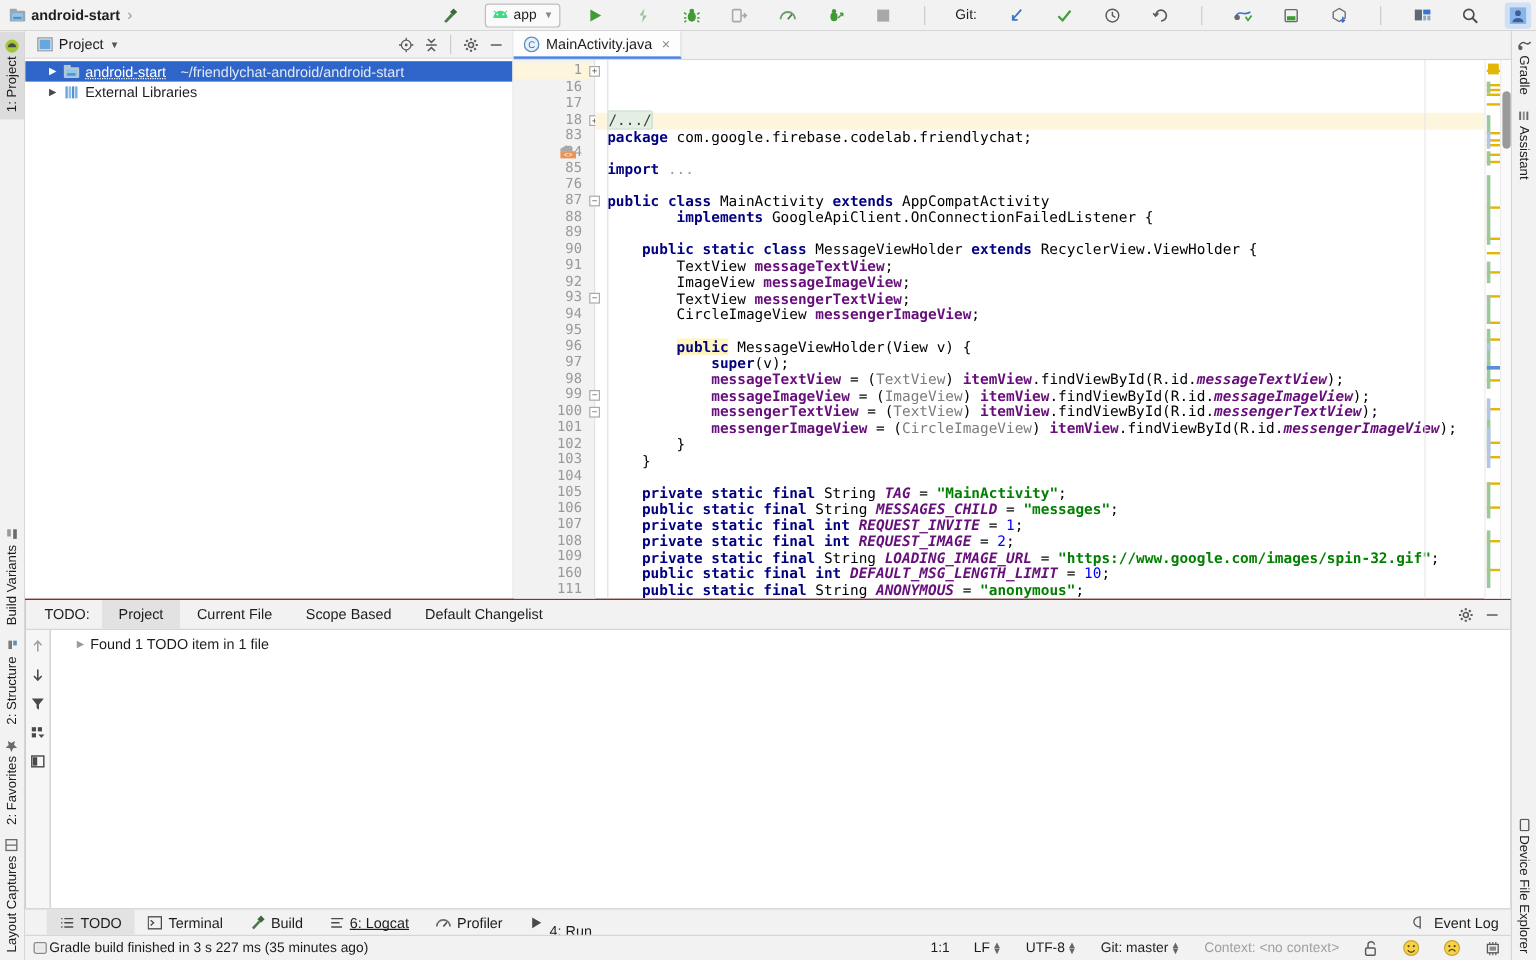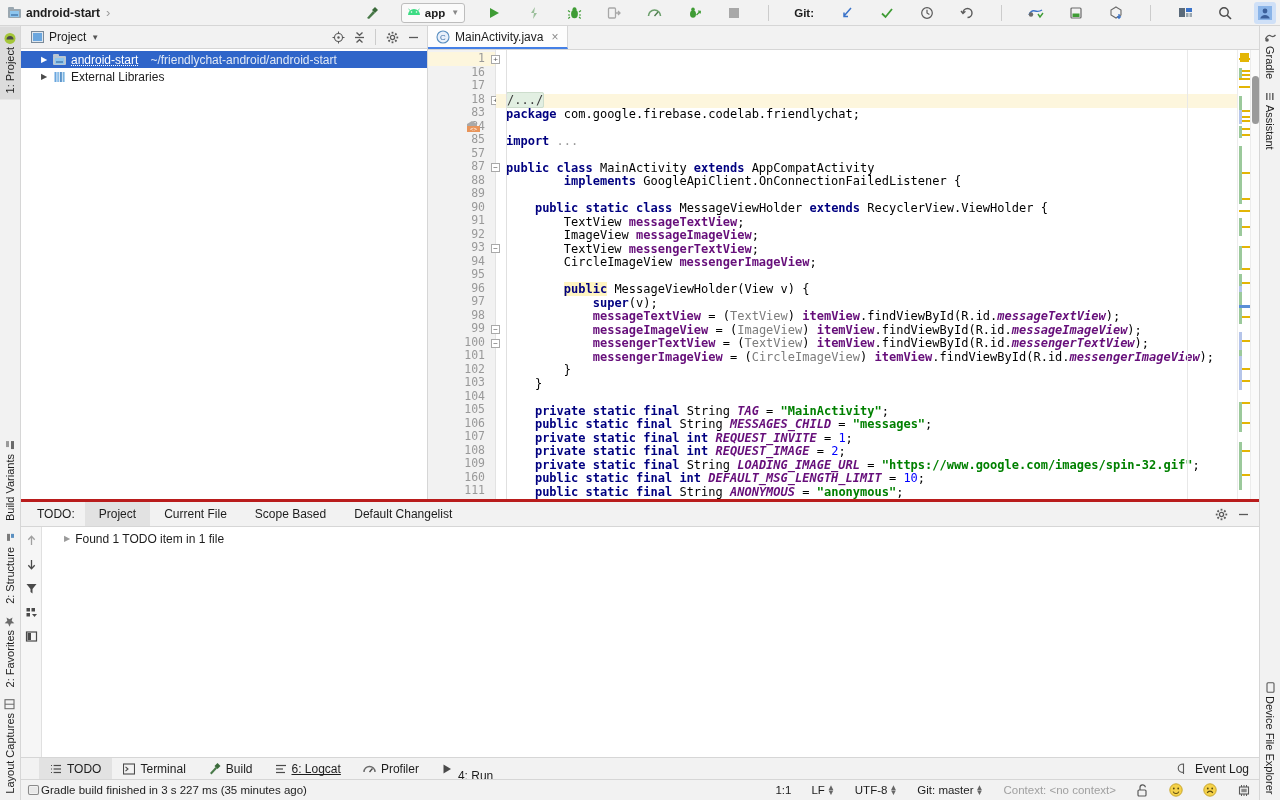--- a/index.html
+++ b/index.html
@@ -17,21 +17,21 @@
   .toolbar {
     height: 26px; min-height: 26px;
     background: #f2f2f2;
     border-bottom: 1px solid #d6d6d6;
     display: flex; align-items: center;
     padding: 0 4px 0 8px;
   }
   .crumbs { display: flex; align-items: center; gap: 4px; font-size: 12px; font-weight: bold; }
   .crumb-sep { color: #9a9a9a; font-weight: normal; font-size: 13px; margin: 0 2px; }
   .tb-spacer { flex: 1; }
-  .tb-group { display: flex; align-items: center; gap: 18px; font-weight: bold; }
+  .tb-group { display: flex; align-items: center; gap: 18px; }
   .tb-btn {
     width: 22px; height: 22px;
     display: flex; align-items: center; justify-content: center;
     border-radius: 3px;
   }
   .tb-btn.sel { background: #cfe0f7; }
   .tb-sep { width: 1px; height: 16px; background: #cccccc; margin: 0 5px; }
   .run-config {
     display: flex; align-items: center; gap: 4px;
     height: 20px; padding: 0 5px;
@@ -182,21 +182,21 @@
   .vthumb {
     position: absolute; left: 1px; width: 7px;
     background: #9a9a9a; border-radius: 4px;
   }
   .stripe { position: absolute; width: 3px; }
 
   
   .todo-pane {
     height: 258px; min-height: 258px;
     display: flex; flex-direction: column;
-    border-top: 3px solid #b91c1c;
+    border-top: 1px solid #b91c1c;
     background: #000000;
   }
   .todo-head {
     height: 25px; min-height: 25px;
     background: #f2f2f2;
     border-bottom: 1px solid #d6d6d6;
     display: flex; align-items: stretch; padding-left: 16px;
   }
   .todo-label { display: flex; align-items: center; padding: 0 10px 0 0; font-size: 12px; }
   .ttab {
@@ -575,21 +575,21 @@
                 <div class="gln">18<span class="fold">+</span></div>
                 <div class="gln">83</div>
                 <div class="gln">84<span class="gmark">
                     <svg width="15" height="13" viewBox="0 0 15 13">
                       <path d="M1 4 L6 1 L11 4 L11 6 L1 6 Z" fill="#a9a9a9"></path>
                       <rect x="1" y="6" width="13" height="6" fill="#e8945a"></rect>
                       <text x="7.5" y="11" font-family="Liberation Sans" font-size="6" fill="#fff" text-anchor="middle">&lt;&gt;</text>
                     </svg>
                   </span></div>
                 <div class="gln">85</div>
-                <div class="gln">57</div>
+                <div class="gln">76</div>
                 <div class="gln">87<span class="fold">−</span></div>
                 <div class="gln">88</div>
                 <div class="gln">89</div>
                 <div class="gln">90</div>
                 <div class="gln">91</div>
                 <div class="gln">92</div>
                 <div class="gln">93<span class="fold">−</span></div>
                 <div class="gln">94</div>
                 <div class="gln">95</div>
                 <div class="gln">96</div>

